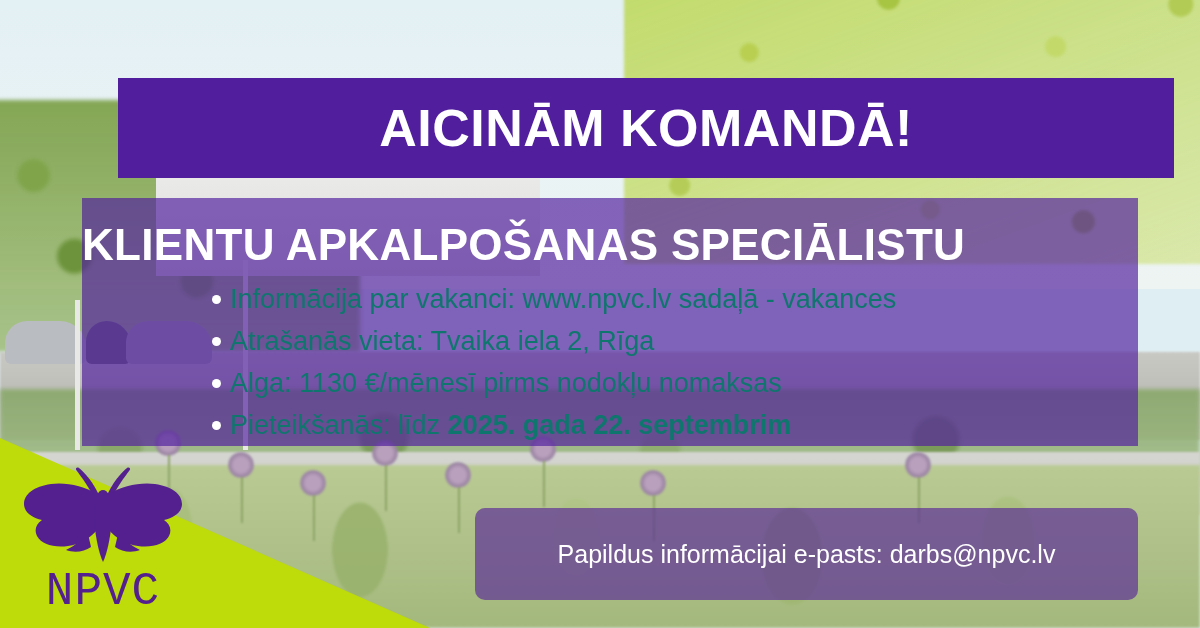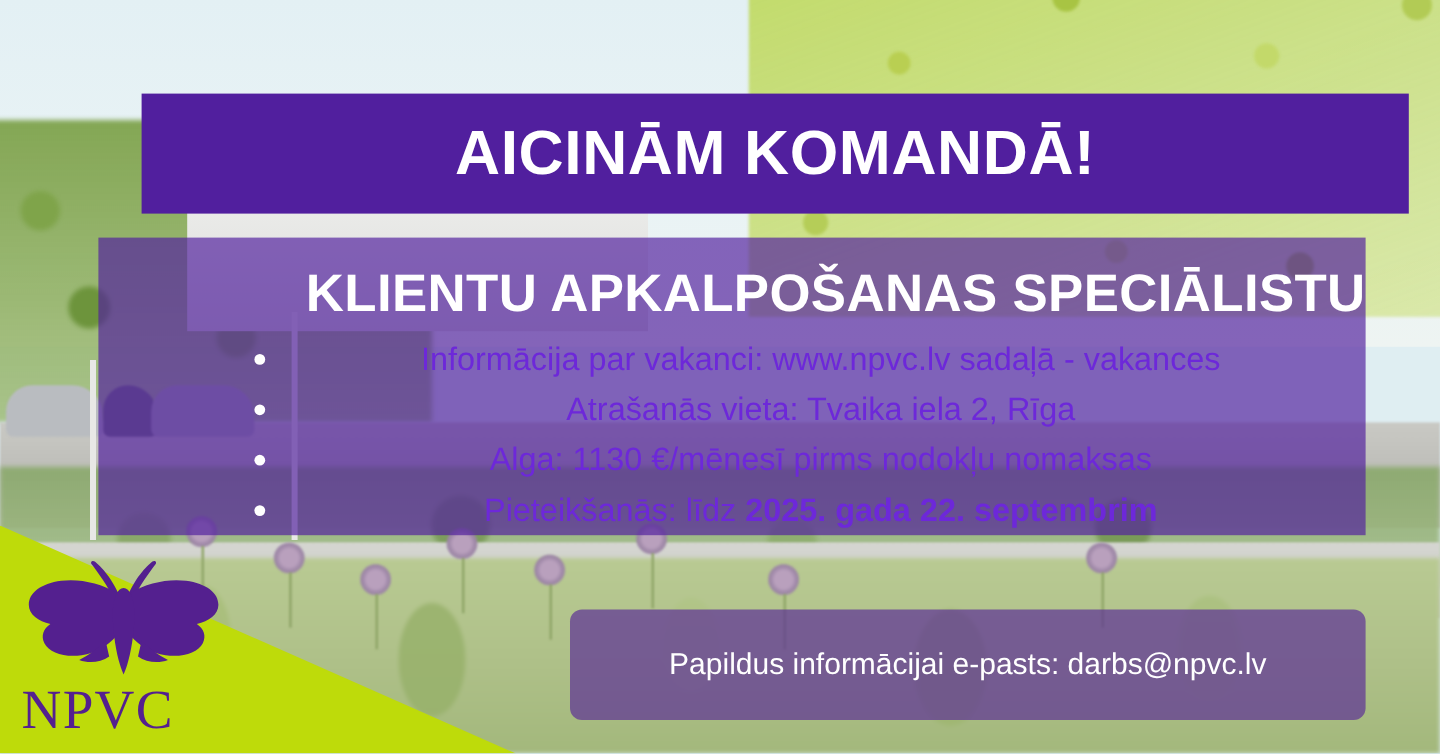--- a/index.html
+++ b/index.html
@@ -108,45 +108,45 @@
   }
 
   
   .main-panel{
     position:absolute;left:82px;top:198px;width:1056px;height:248px;
     background:rgba(81,31,158,.68);
     padding:0;box-sizing:border-box;
   }
   .job-title{
     color:#fff;font-weight:bold;font-size:44px;letter-spacing:.3px;
-    text-align:right;margin:22px 0 8px 0;white-space:nowrap;
+    text-align:left;margin:22px 0 8px 0;white-space:nowrap;
   }
   .bullets{list-style:none;margin:0;padding:0 0 0 148px;}
   .bullet{
-    position:relative;color:#6d28d9;font-size:27px;line-height:42px;
-    white-space:nowrap;font-weight:normal;text-align:center;
+    position:relative;color:#0f766e;font-size:27px;line-height:42px;
+    white-space:nowrap;font-weight:normal;
   }
   .bullet .dot{
     position:absolute;left:-18px;top:17px;width:9px;height:9px;
     background:#fff;border-radius:50%;
   }
   .bullet .strong{font-weight:bold;margin-top:32px;}
 
   
   .wedge{
     position:absolute;left:0;bottom:0;width:430px;height:190px;
     background:#bedb0a;
     clip-path:polygon(0 0,0 100%,430px 100%);
   }
   .logo{position:absolute;left:18px;bottom:8px;width:170px;height:160px;}
   .butterfly{position:absolute;left:0;top:0;width:170px;height:105px;}
   .logo-text{
-    position:absolute;left:0;bottom:2px;width:170px;text-align:left;
+    position:absolute;left:0;bottom:2px;width:170px;text-align:center;
     color:#54208f;font-size:46px;font-weight:300;letter-spacing:1px;
-    font-family:Liberation Serif, serif;
+    font-family:Liberation Mono, monospace;
   }
 
   
   .contact-panel{
     position:absolute;left:475px;top:508px;width:663px;height:92px;
     background:rgba(93,48,150,.70);
     display:flex;flex-direction:column;align-items:center;justify-content:center;border-radius:10px;
   }
   .contact-line{color:#fff;font-size:25px;line-height:36px;white-space:nowrap;}
 </style>

